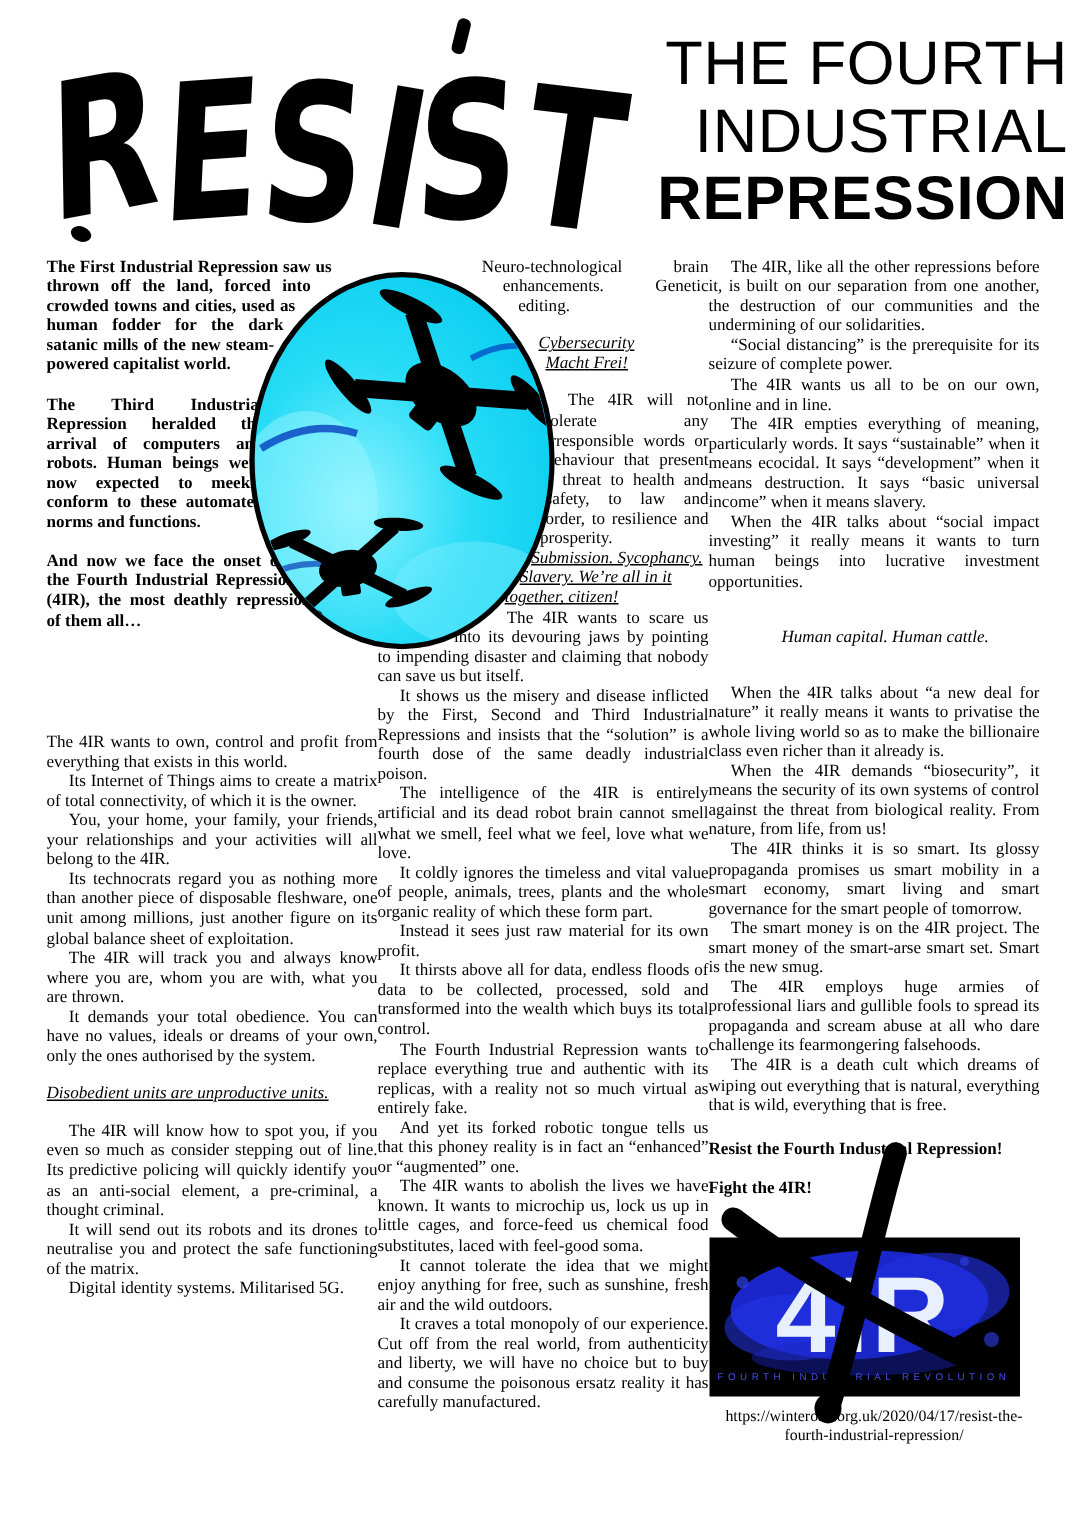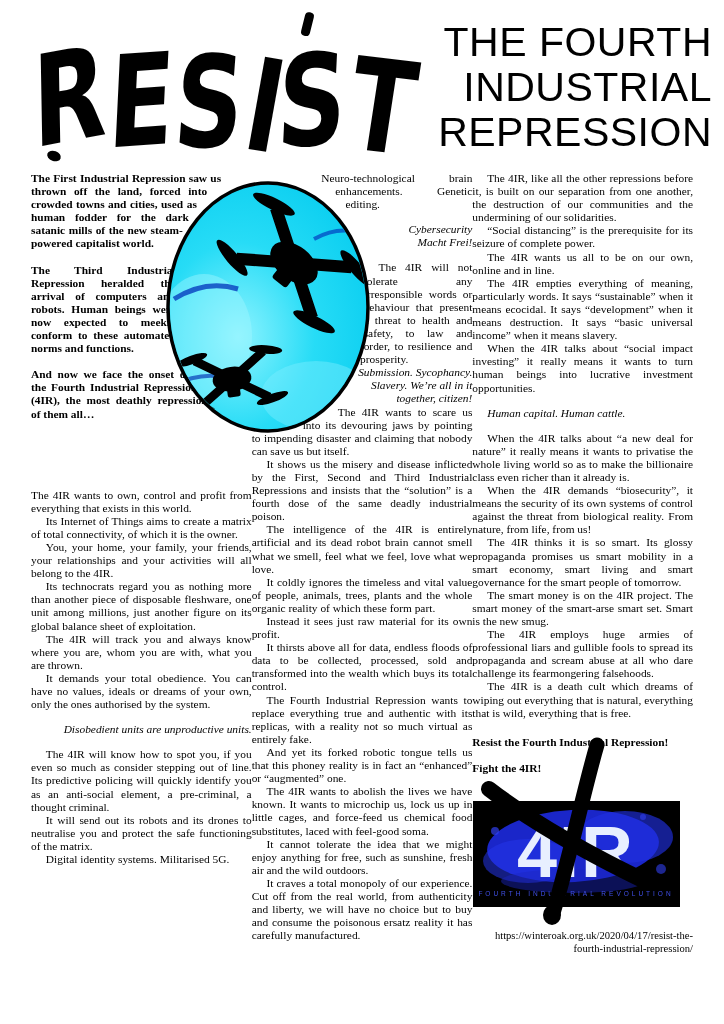--- a/index.html
+++ b/index.html
@@ -7,39 +7,39 @@
     position:relative;width:724px;height:1024px;background:#ffffff;
     font-family:"Liberation Serif",serif;color:#000;overflow:hidden;margin:0 auto;
   }
   
   .graffiti-svg{position:absolute;left:16px;top:6px;}
   .masthead{
     position:absolute;right:12px;top:20px;text-align:right;
     font-family:"Liberation Sans",sans-serif;font-size:41px;line-height:45px;
     letter-spacing:.5px;font-weight:400;
   }
-  .masthead .t3{font-weight:400;text-align:center;}
+  .masthead .t3{font-weight:700;text-align:center;}
   
   .columns{
     position:absolute;left:31px;top:172px;width:662px;height:841px;
     display:flex;overflow:hidden;
   }
   .col{flex:1;font-size:11.4px;line-height:13.1px;text-align:justify;}
   .col p{margin:0;text-indent:1.3em;}
   p.noind{text-indent:0;}
   p.lead{font-weight:700;text-indent:0;margin:0 0 13px 0;}
   p.sect-gap{margin-top:68px;}
-  p.slogan{font-style:italic;text-align:right;text-indent:0;margin:12px 0;}
+  p.slogan{font-style:italic;text-align:left;text-indent:0;margin:12px 0;text-decoration:underline;}
   p.slogan.pre{white-space:pre-line;}
   p.slogan.tight{margin:0;}
-  p.slogan-left{font-style:italic;text-align:left;text-indent:1.3em;margin:12px 0;font-family:Liberation Serif, serif;}
+  p.slogan-left{font-style:italic;text-align:center;text-indent:1.3em;margin:24px 0;font-family:Liberation Serif, serif;}
   p.cta{font-weight:700;text-indent:0;text-align:left;margin:16px 0 0 0;}
   p.cta.second{margin-top:13px;}
-  p.url{font-size:10.6px;line-height:12.6px;text-indent:0;text-align:right;
-        margin:23px 0 0 0;overflow-wrap:anywhere;}
+  p.url{font-size:10.6px;line-height:12.6px;text-indent:0;text-align:center;
+        margin:8px 0 0 0;overflow-wrap:anywhere;}
   
   .spacer-r{float:right;width:76px;height:254px;
             shape-outside:ellipse(105px 129px at 104px 124px);shape-margin:3px;}
   .spacer-l{float:left;width:112px;height:254px;
             shape-outside:ellipse(105px 129px at 11px 124px);shape-margin:3px;}
   
   .circle-img{position:absolute;left:166px;top:181px;z-index:3;}
   .logo4ir{display:block;margin:26px 0 0 1px;overflow:visible;}
 </style>
 </head>

